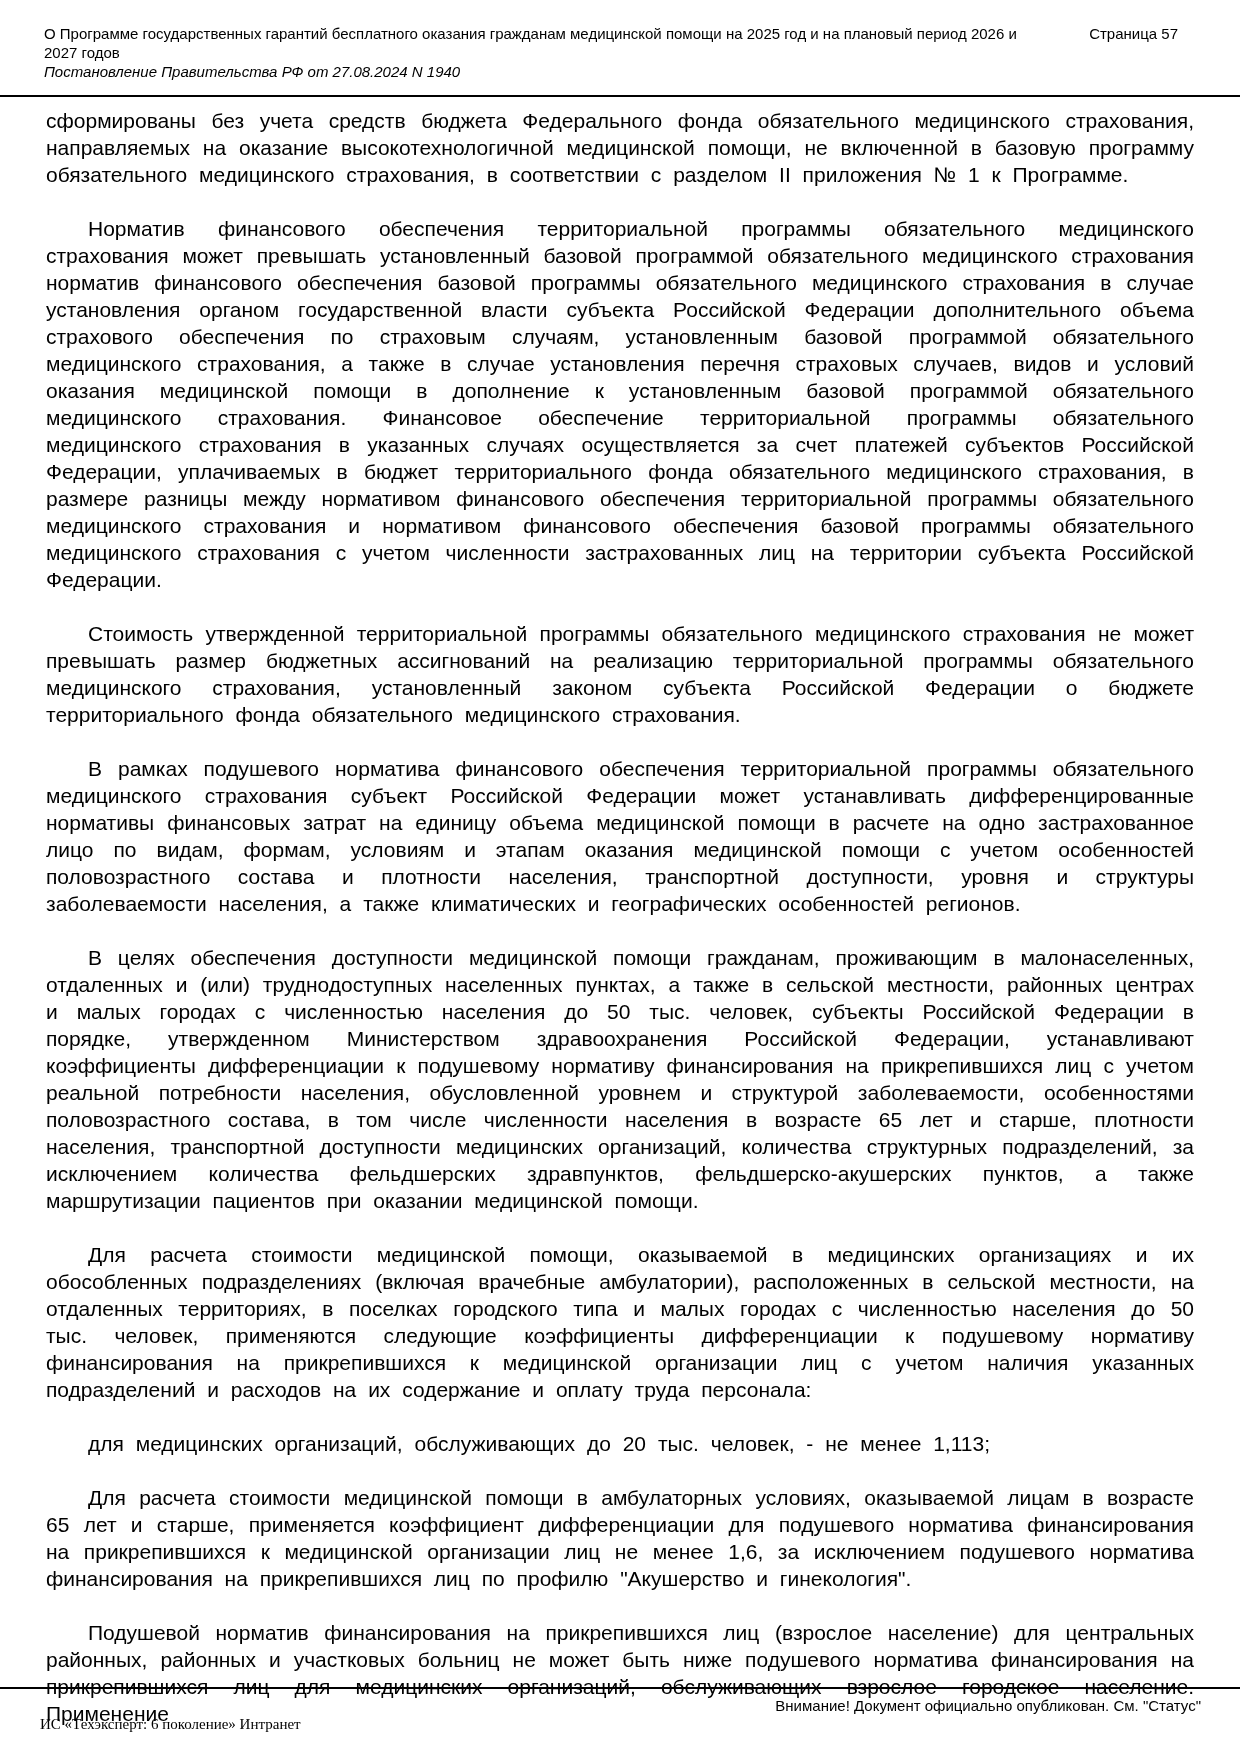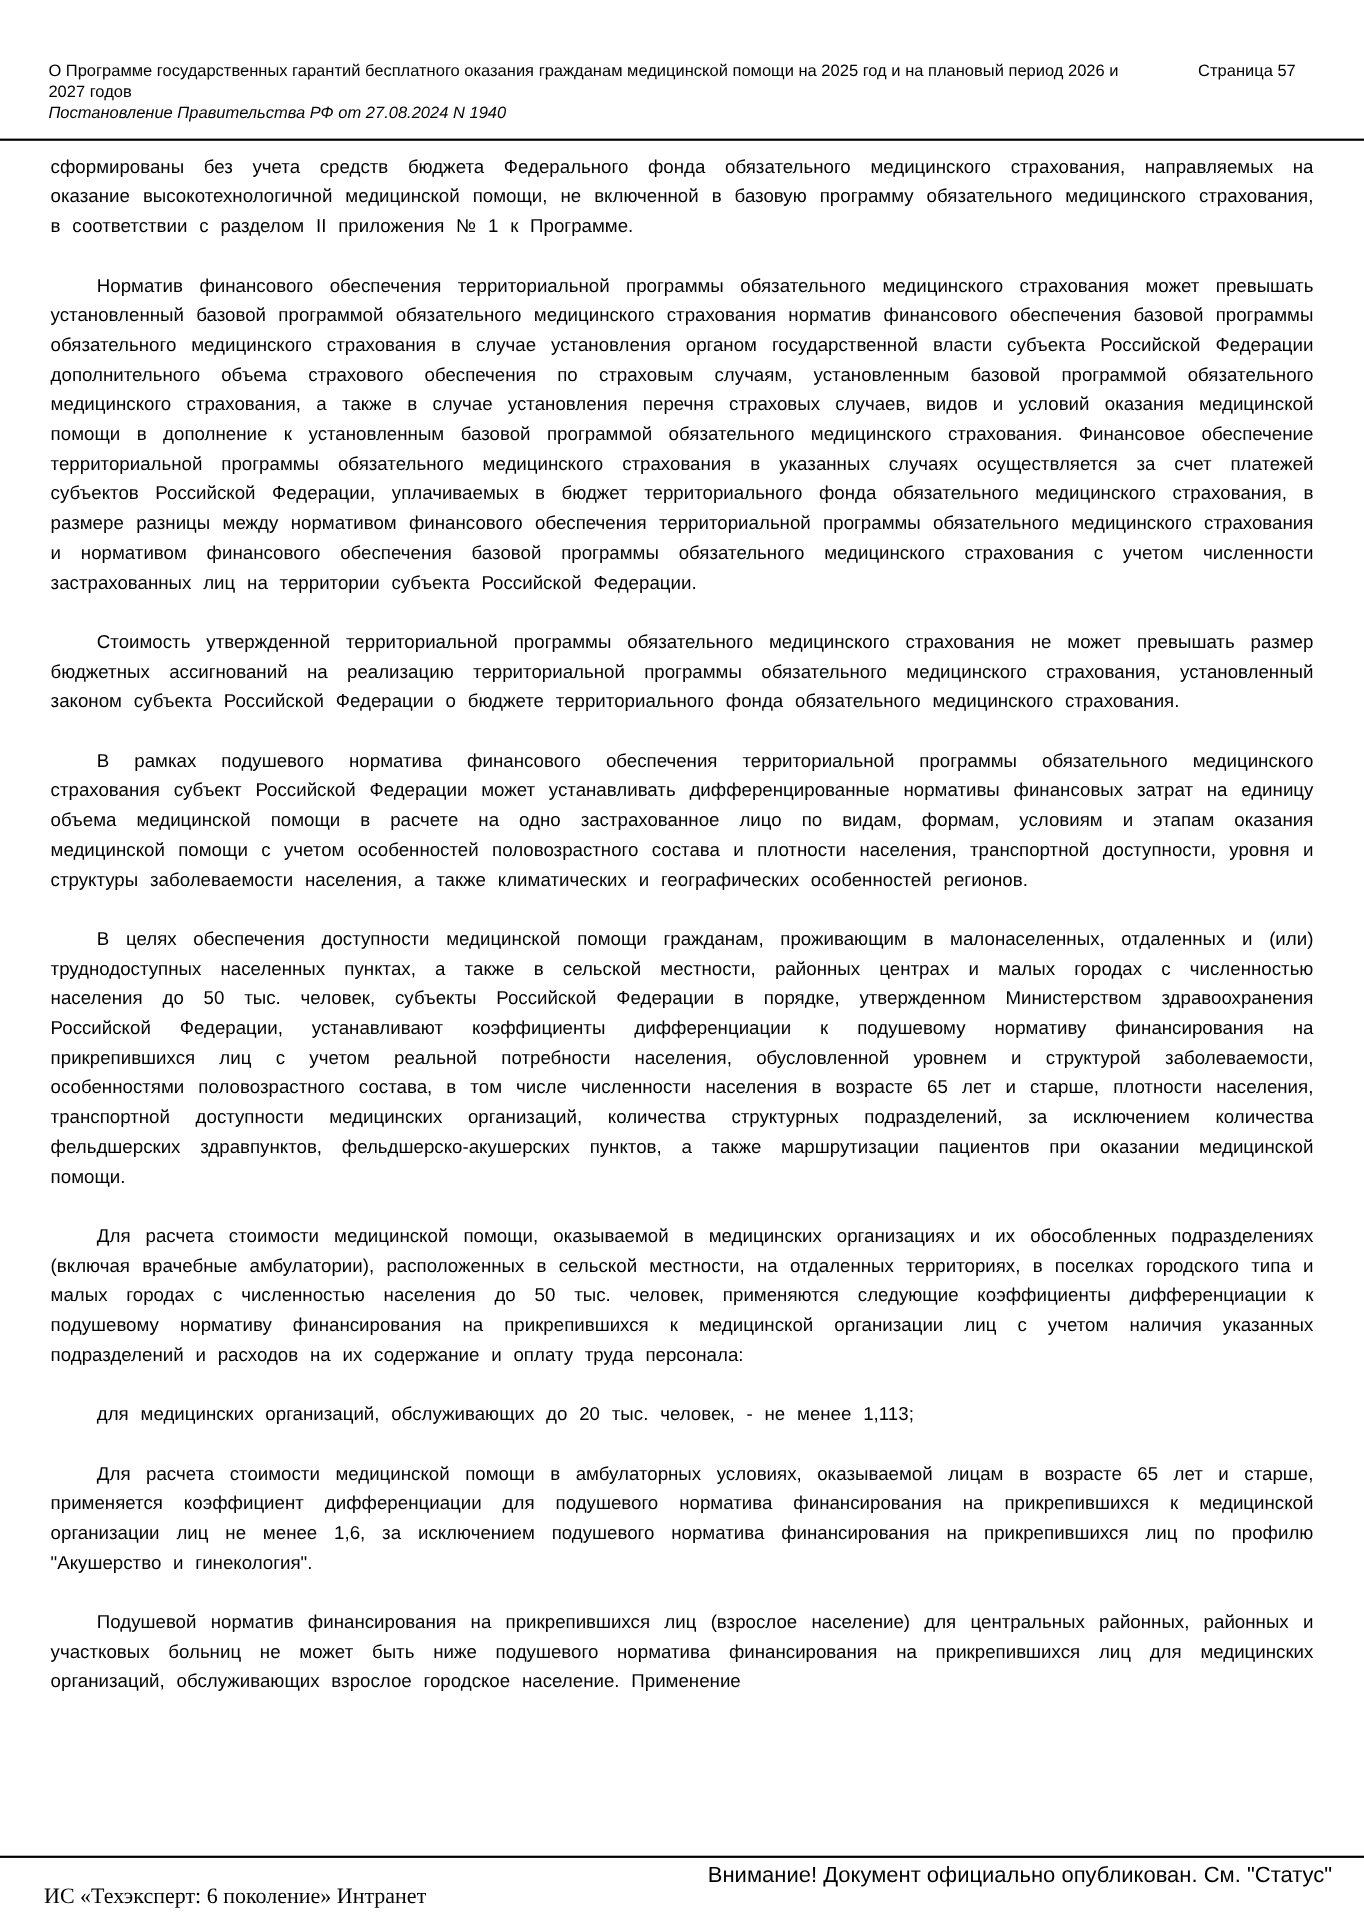--- a/index.html
+++ b/index.html
@@ -11,62 +11,61 @@
     color: #000000;
     font-family: "Liberation Sans", "DejaVu Sans", sans-serif;
     overflow: hidden;
     box-sizing: border-box;
   }
   
   .doc-header {
     padding: 24px 50px 0 44px;
     font-size: 15px;
     line-height: 19px;
-    margin-top: 31px;
   }
   .doc-header-row {
     display: flex;
     justify-content: space-between;
     align-items: flex-start;
   }
   .doc-title { width: 1000px; }
   .doc-page { white-space: nowrap; padding-right: 12px; }
   .doc-subtitle { font-style: italic; }
   
   .rule {
     border: none;
     border-top: 2px solid #000000;
     margin: 0;
     width: 100%;
   }
   .top-rule { margin-top: 14px; }
   
   .doc-body {
     padding: 10px 46px 0 46px;
-    font-size: 17px;
+    font-size: 21px;
     line-height: 27px;
     text-align: justify;
     word-spacing: 6px;
   }
   .doc-body p {
     margin: 0 0 27px 0;
     text-indent: 42px;
   }
   .doc-body p.no-indent { text-indent: 0; }
   
   .page-bottom {
     position: absolute;
     left: 0;
     right: 0;
     bottom: 0;
     height: 68px;
   }
   .doc-footer {
-    padding: 7px 29px 0 40px;
-    font-size: 20px;
+    padding: 7px 39px 0 40px;
+    font-size: 15px;
     line-height: 19px;
   }
   .footer-notice { text-align: right; }
   .footer-source { text-align: left; font-family: Liberation Serif, serif; }
 </style>
 </head>
 <body>
 
 <div class="page">
 

